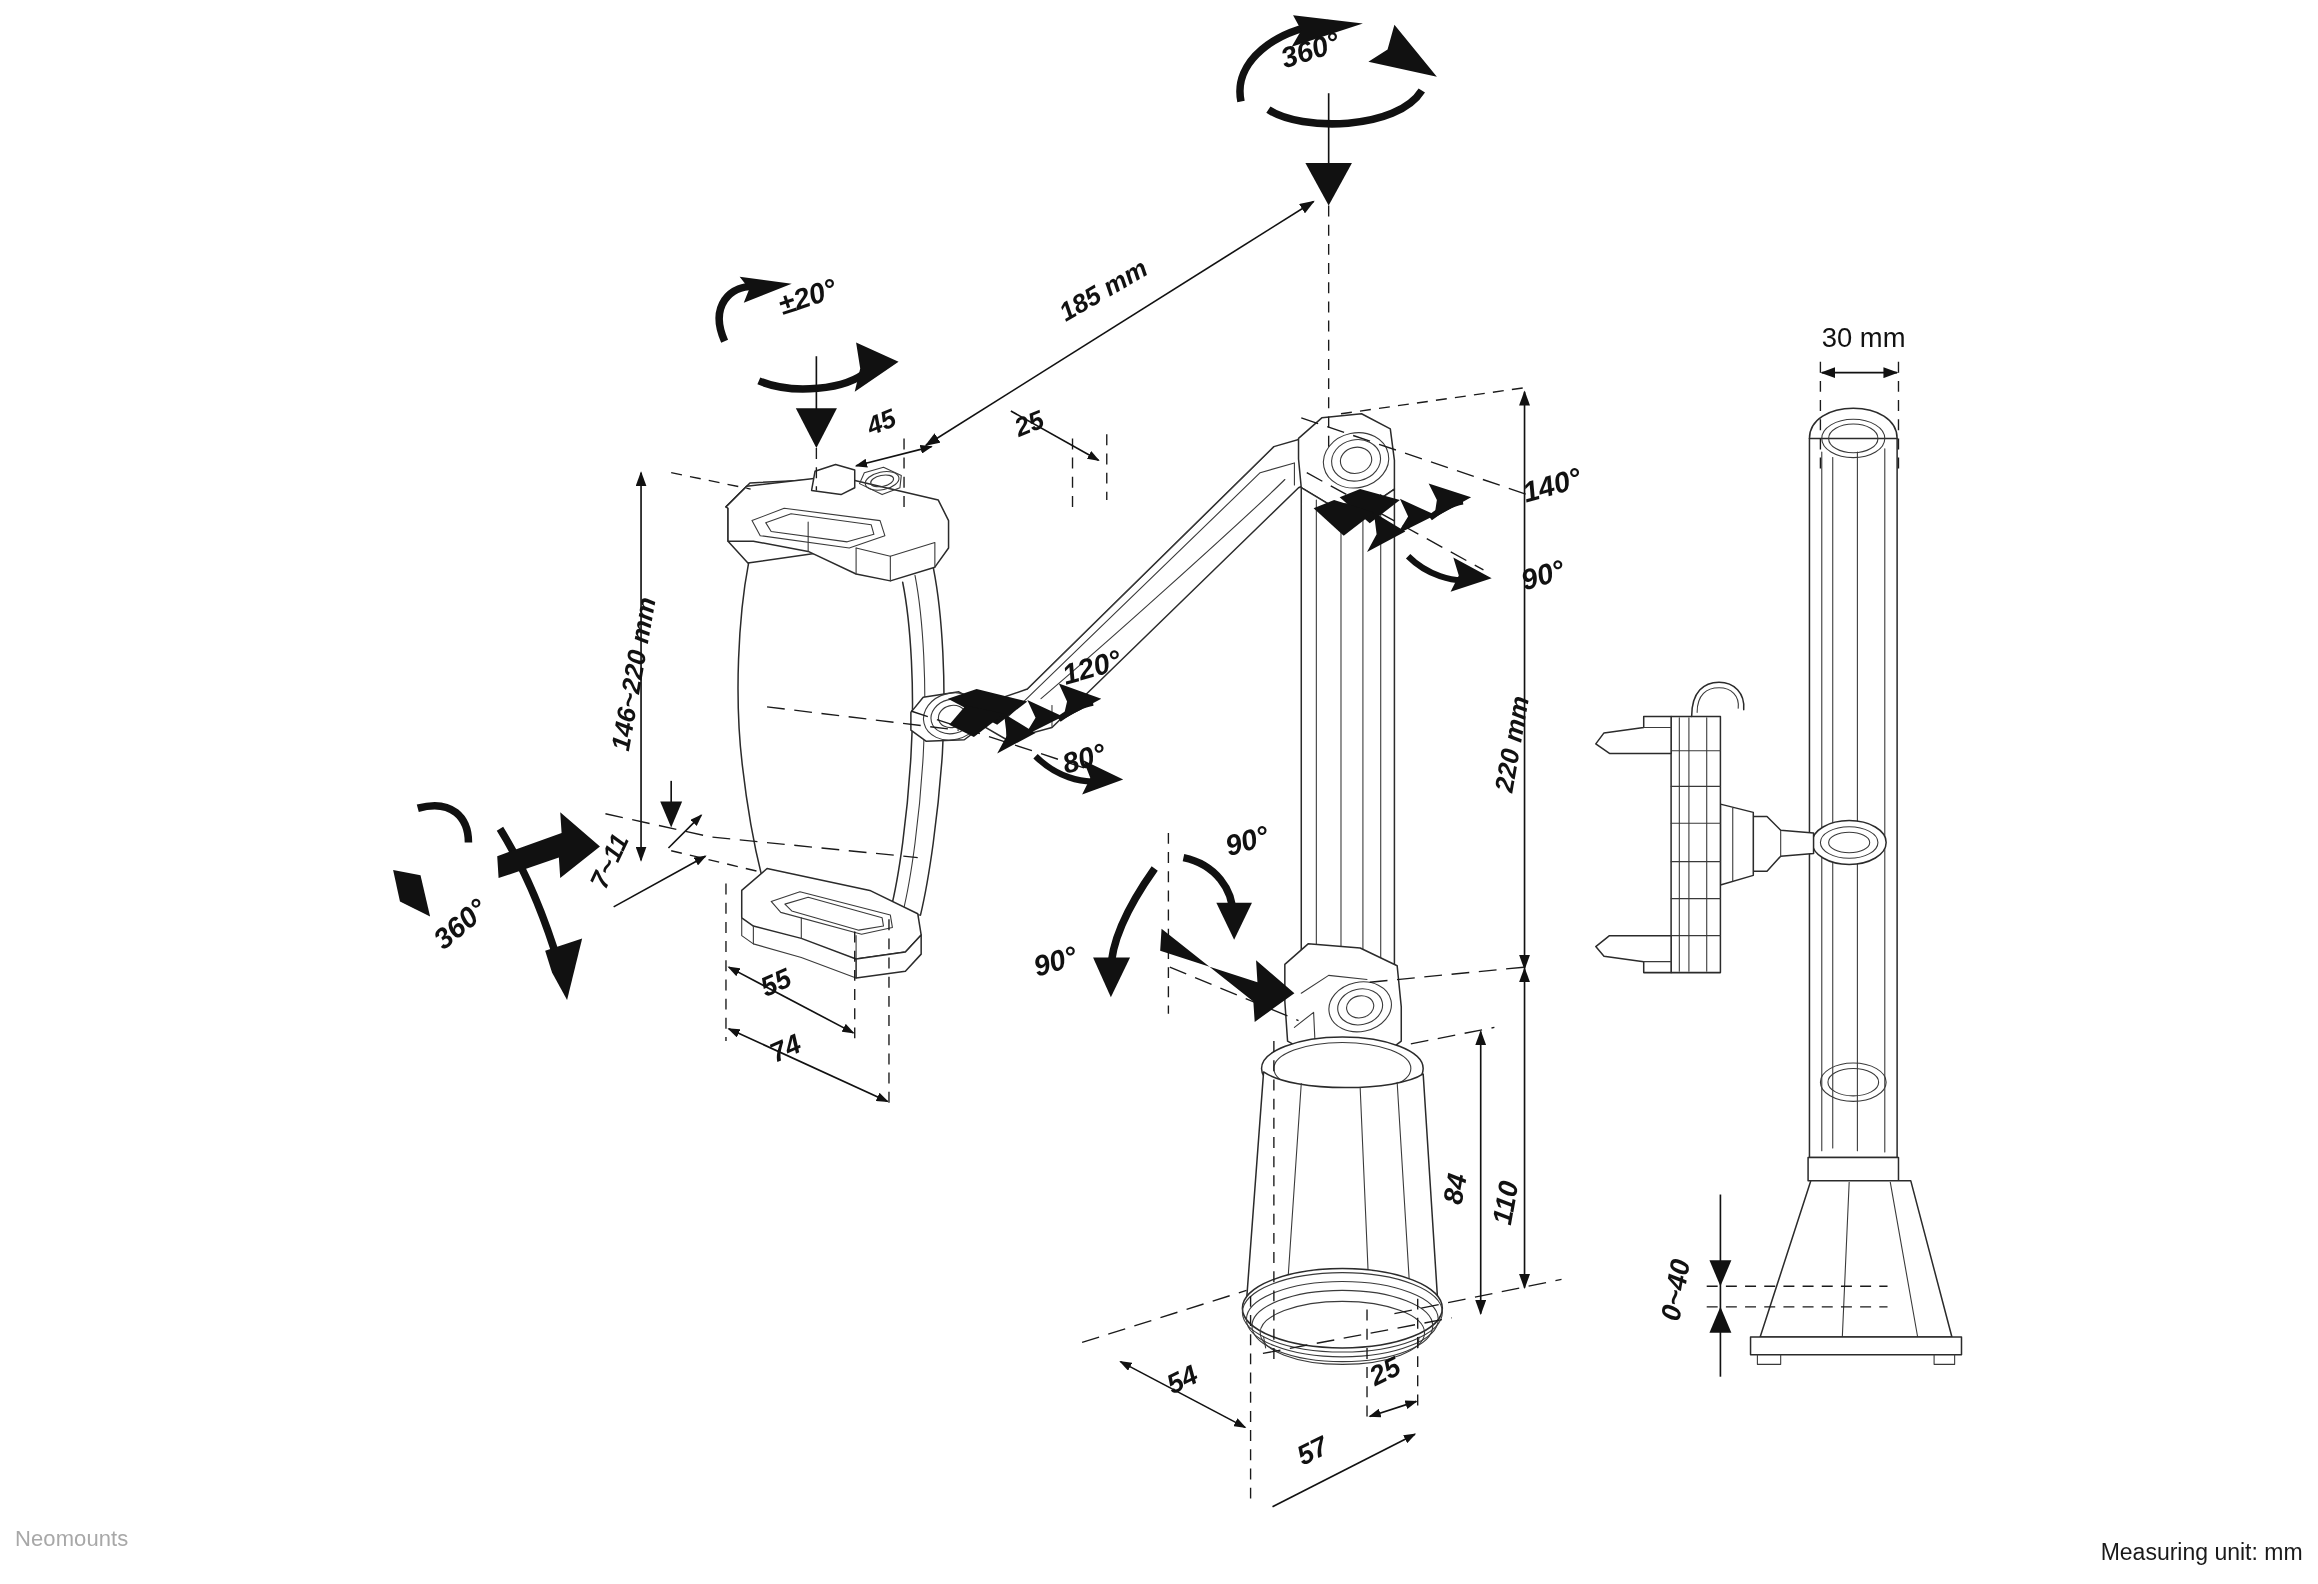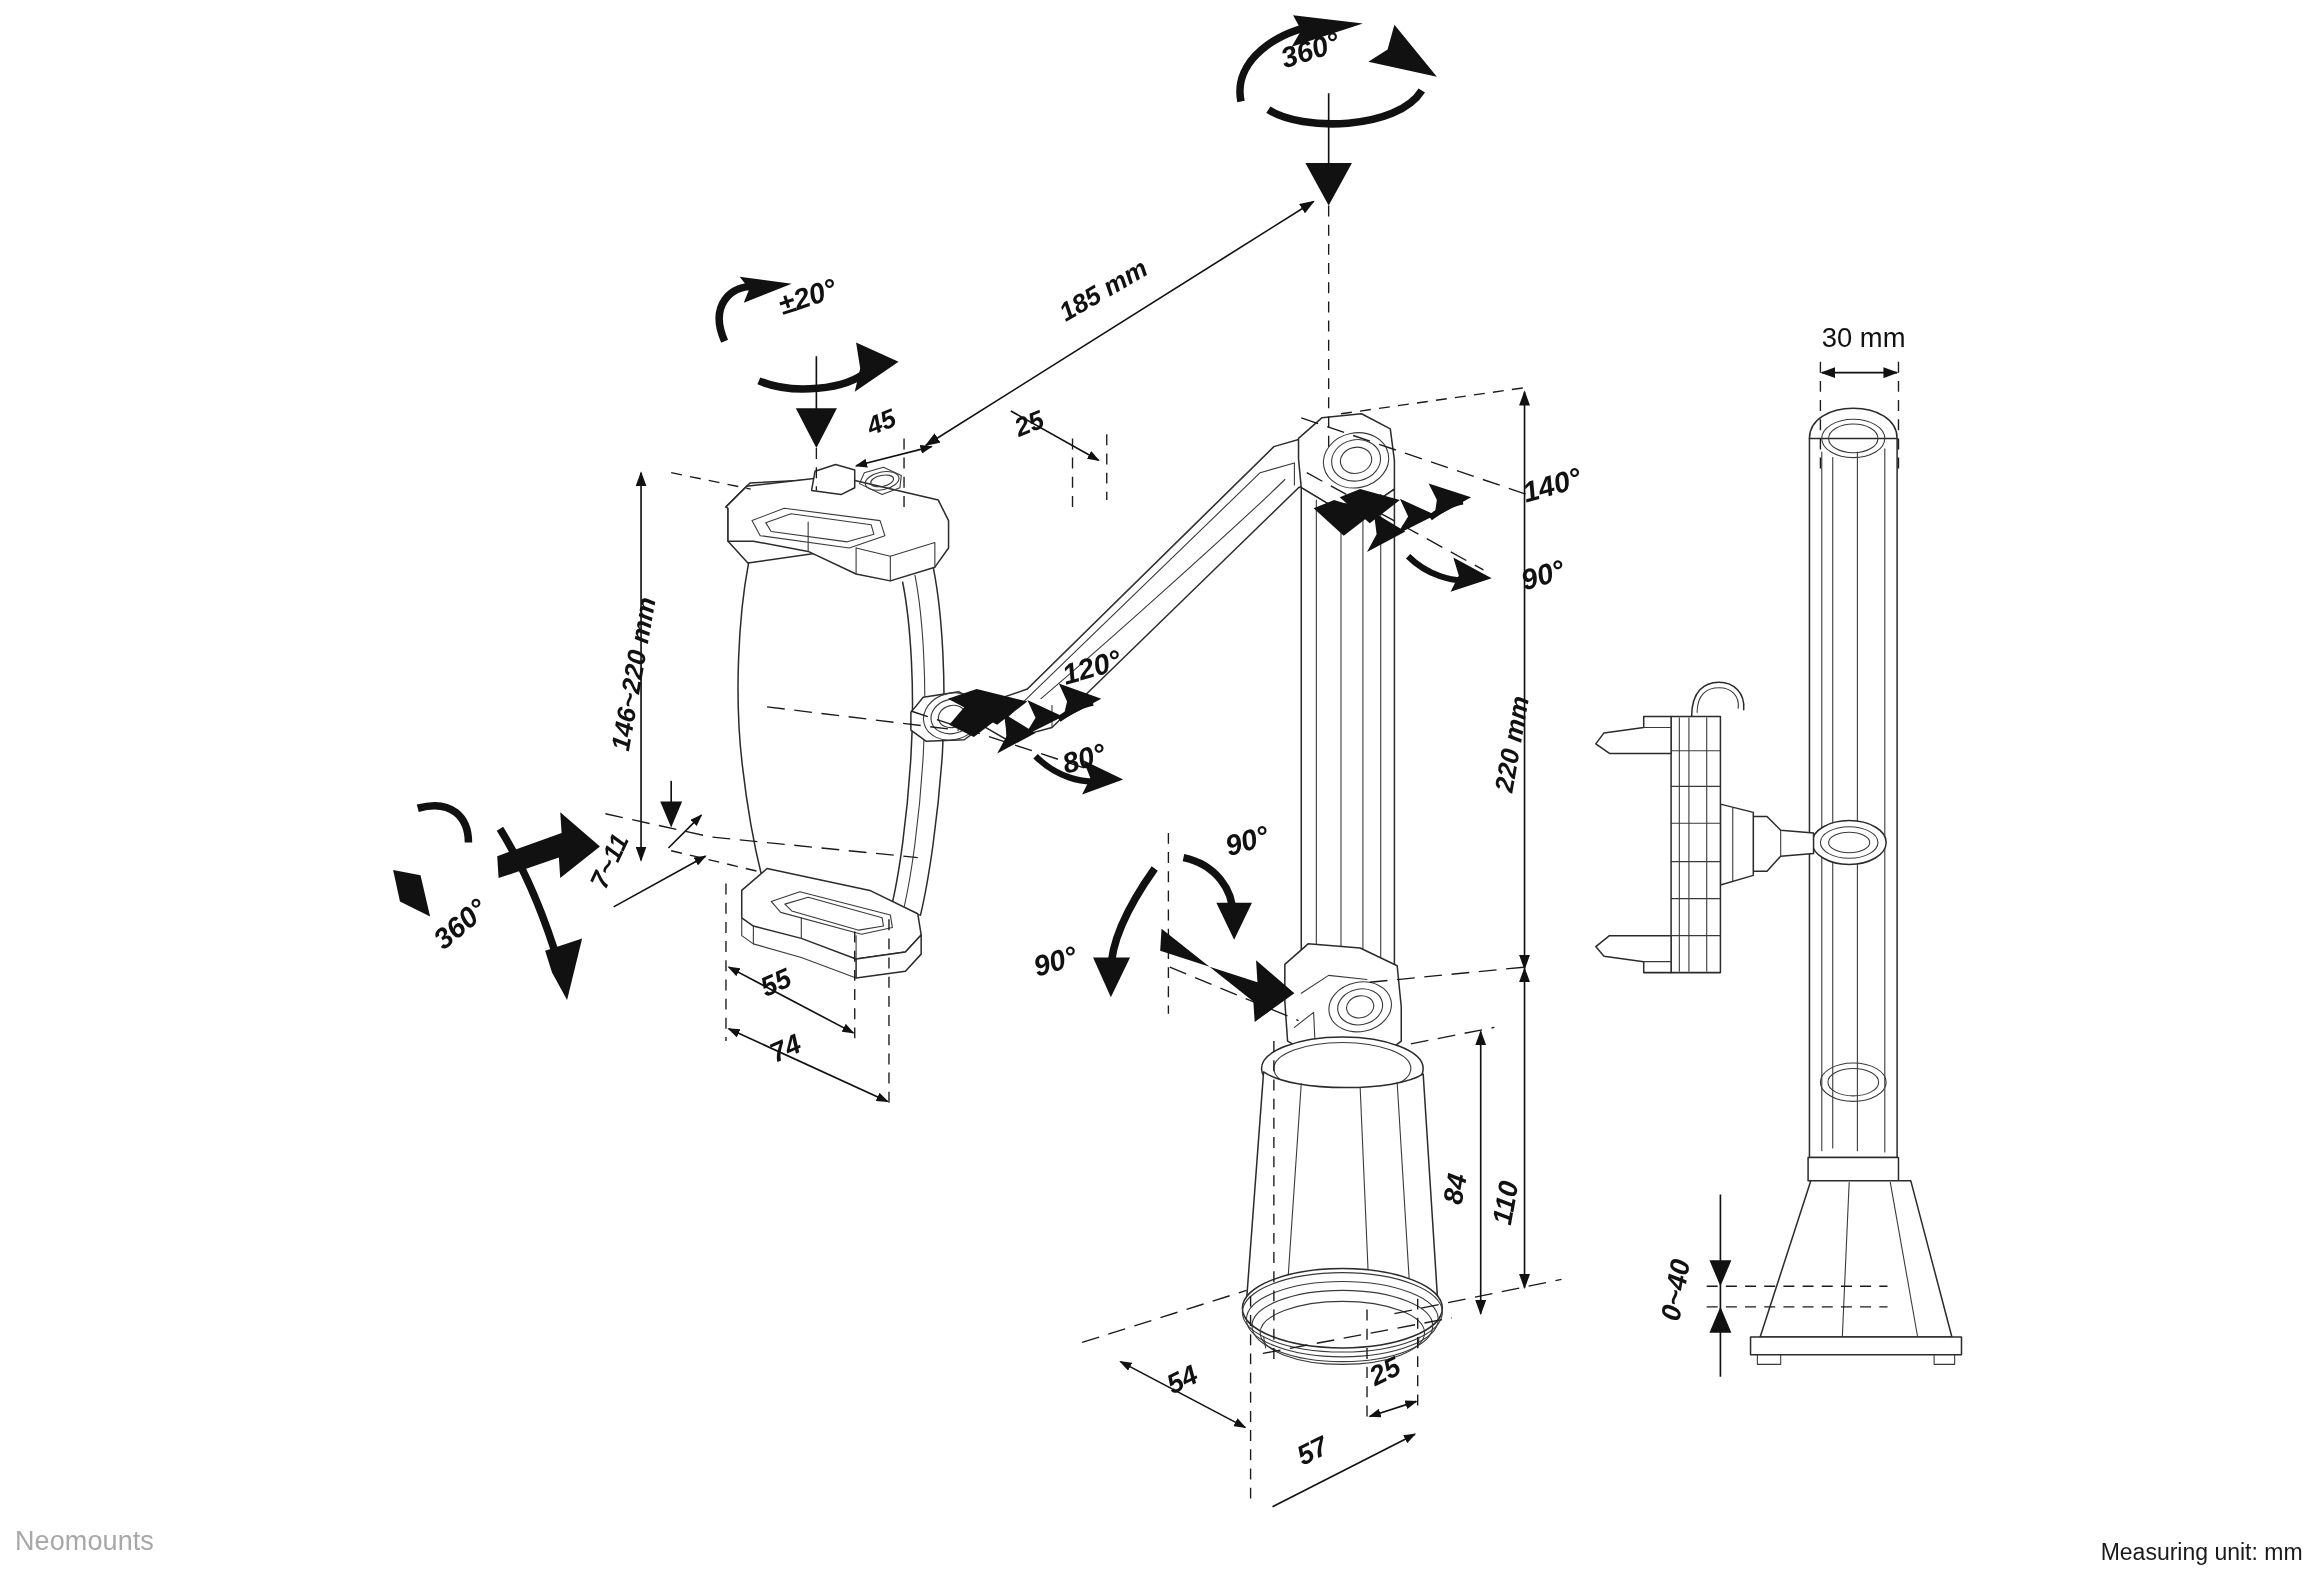--- a/index.html
+++ b/index.html
@@ -3,21 +3,21 @@
 <meta charset="utf-8">
 <title>Neomounts Tablet Mount Technical Drawing</title>
 <style>
   html,body{margin:0;padding:0;background:#fff;}
   body{width:2319px;height:1585px;overflow:hidden;font-family:"Liberation Sans",sans-serif;}
   #stage{position:relative;width:2319px;height:1585px;background:#ffffff;}
   svg.layer{position:absolute;left:0;top:0;width:2319px;height:1585px;}
   .brand{
     position:absolute;left:15px;top:1526px;
     font-family:"Liberation Sans",sans-serif;
-    font-size:27px;color:#a8a8a8;letter-spacing:0.1px;
+    font-size:22px;color:#a8a8a8;letter-spacing:0.1px;
   }
   .unitnote{
     position:absolute;right:16.4px;top:1539px;
     font-family:"Liberation Sans",sans-serif;
     font-size:23px;color:#1a1a1a;
   }
   text{font-family:"Liberation Sans",sans-serif;fill:#111;}
   .dimtxt{font-size:40px;font-style:italic;font-weight:700;}
   .dimtxt-s{font-size:38px;font-style:italic;font-weight:700;}
   .angtxt{font-size:42px;font-style:italic;font-weight:700;}

